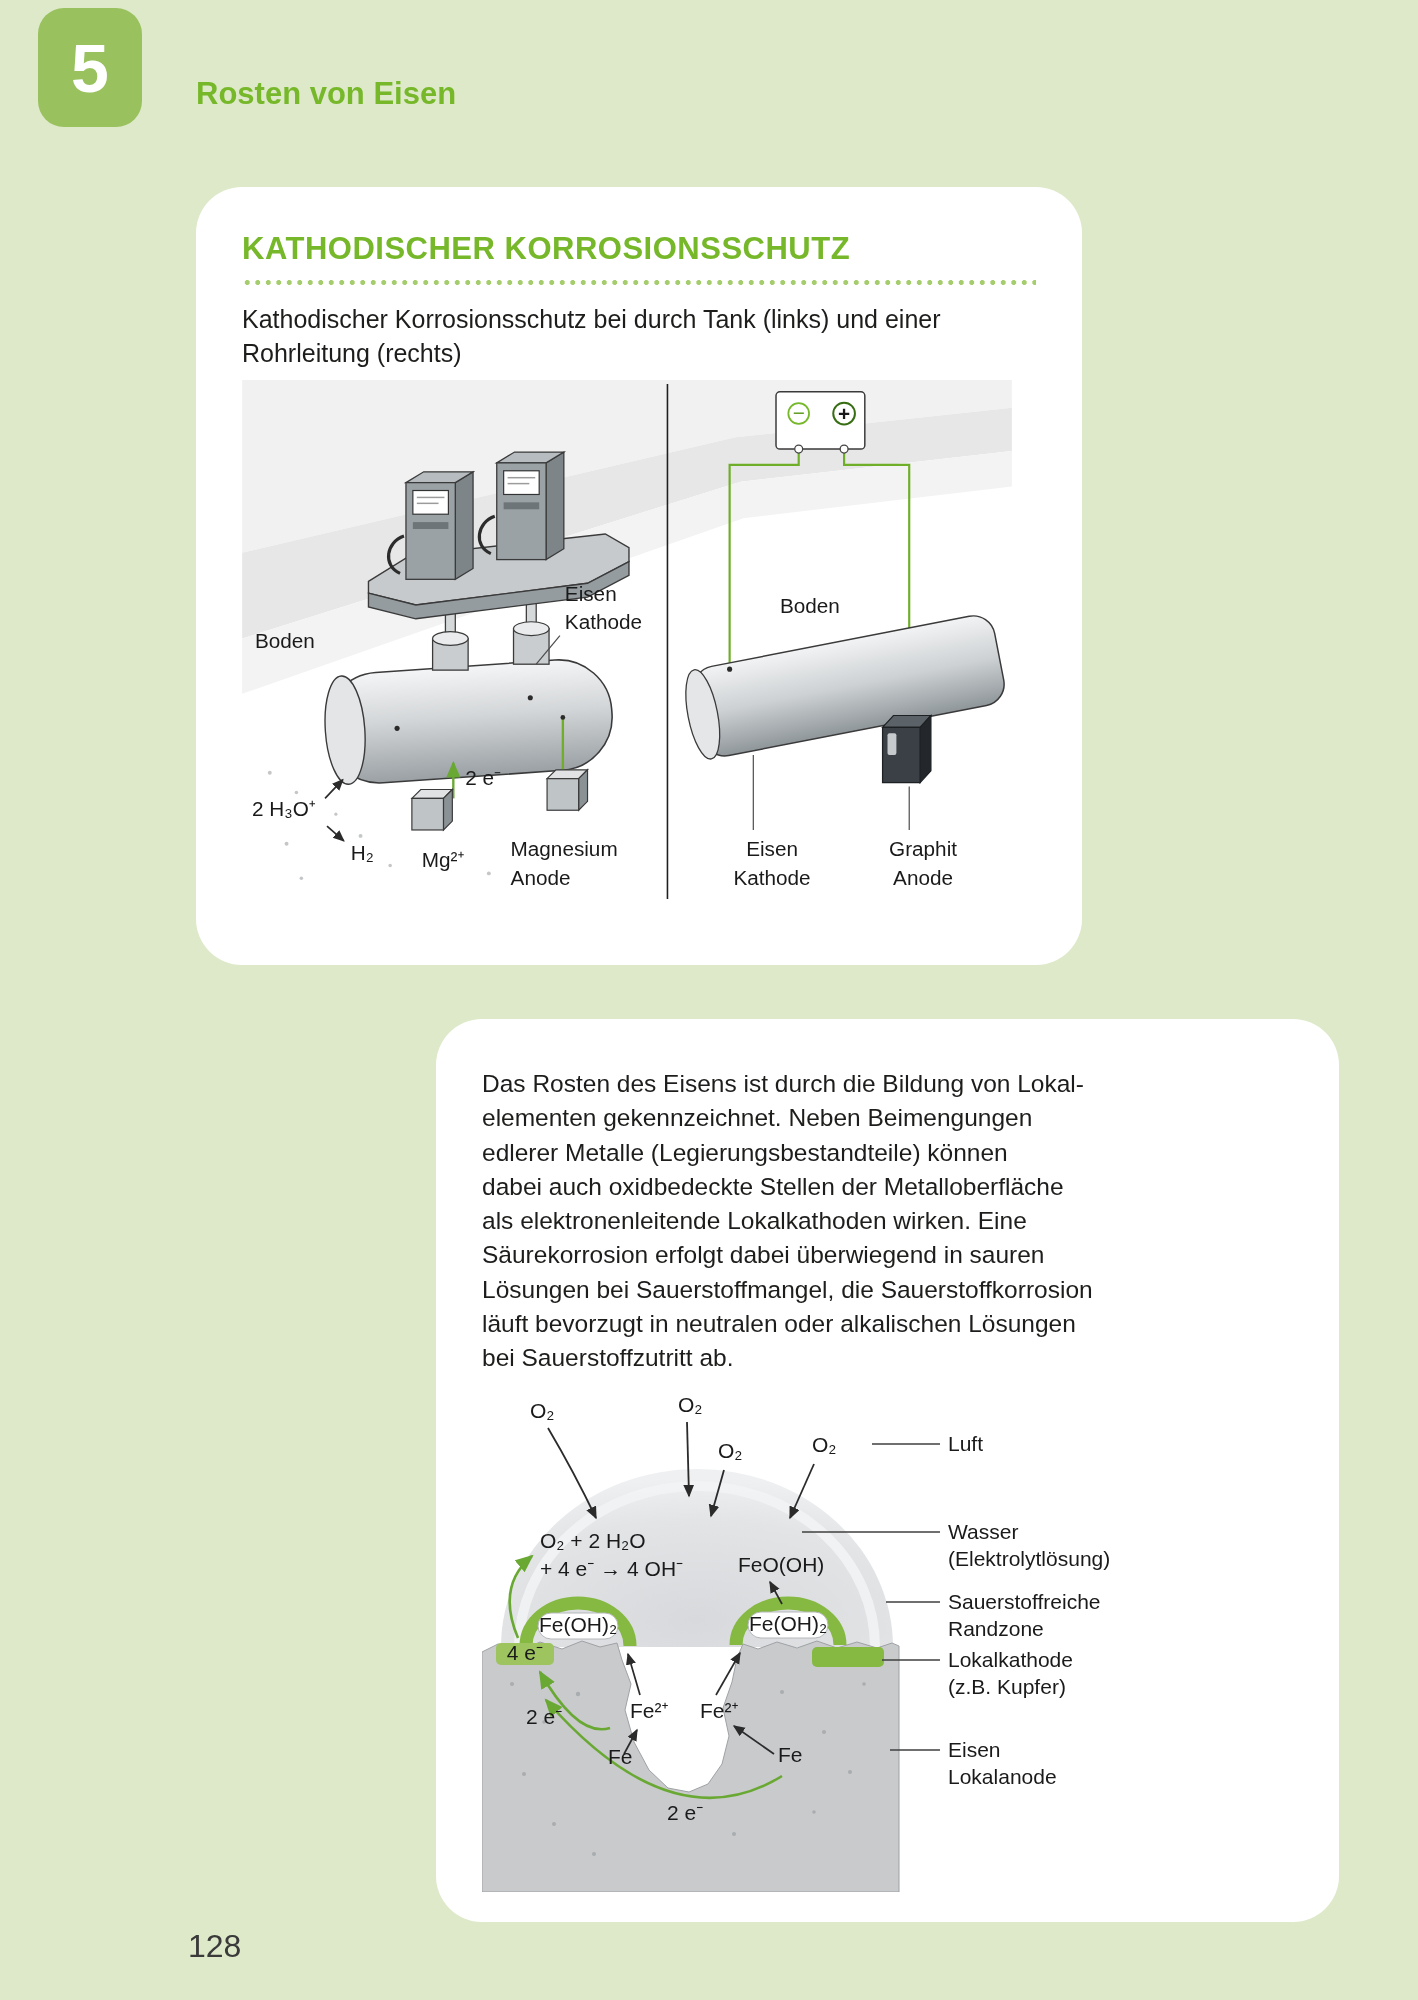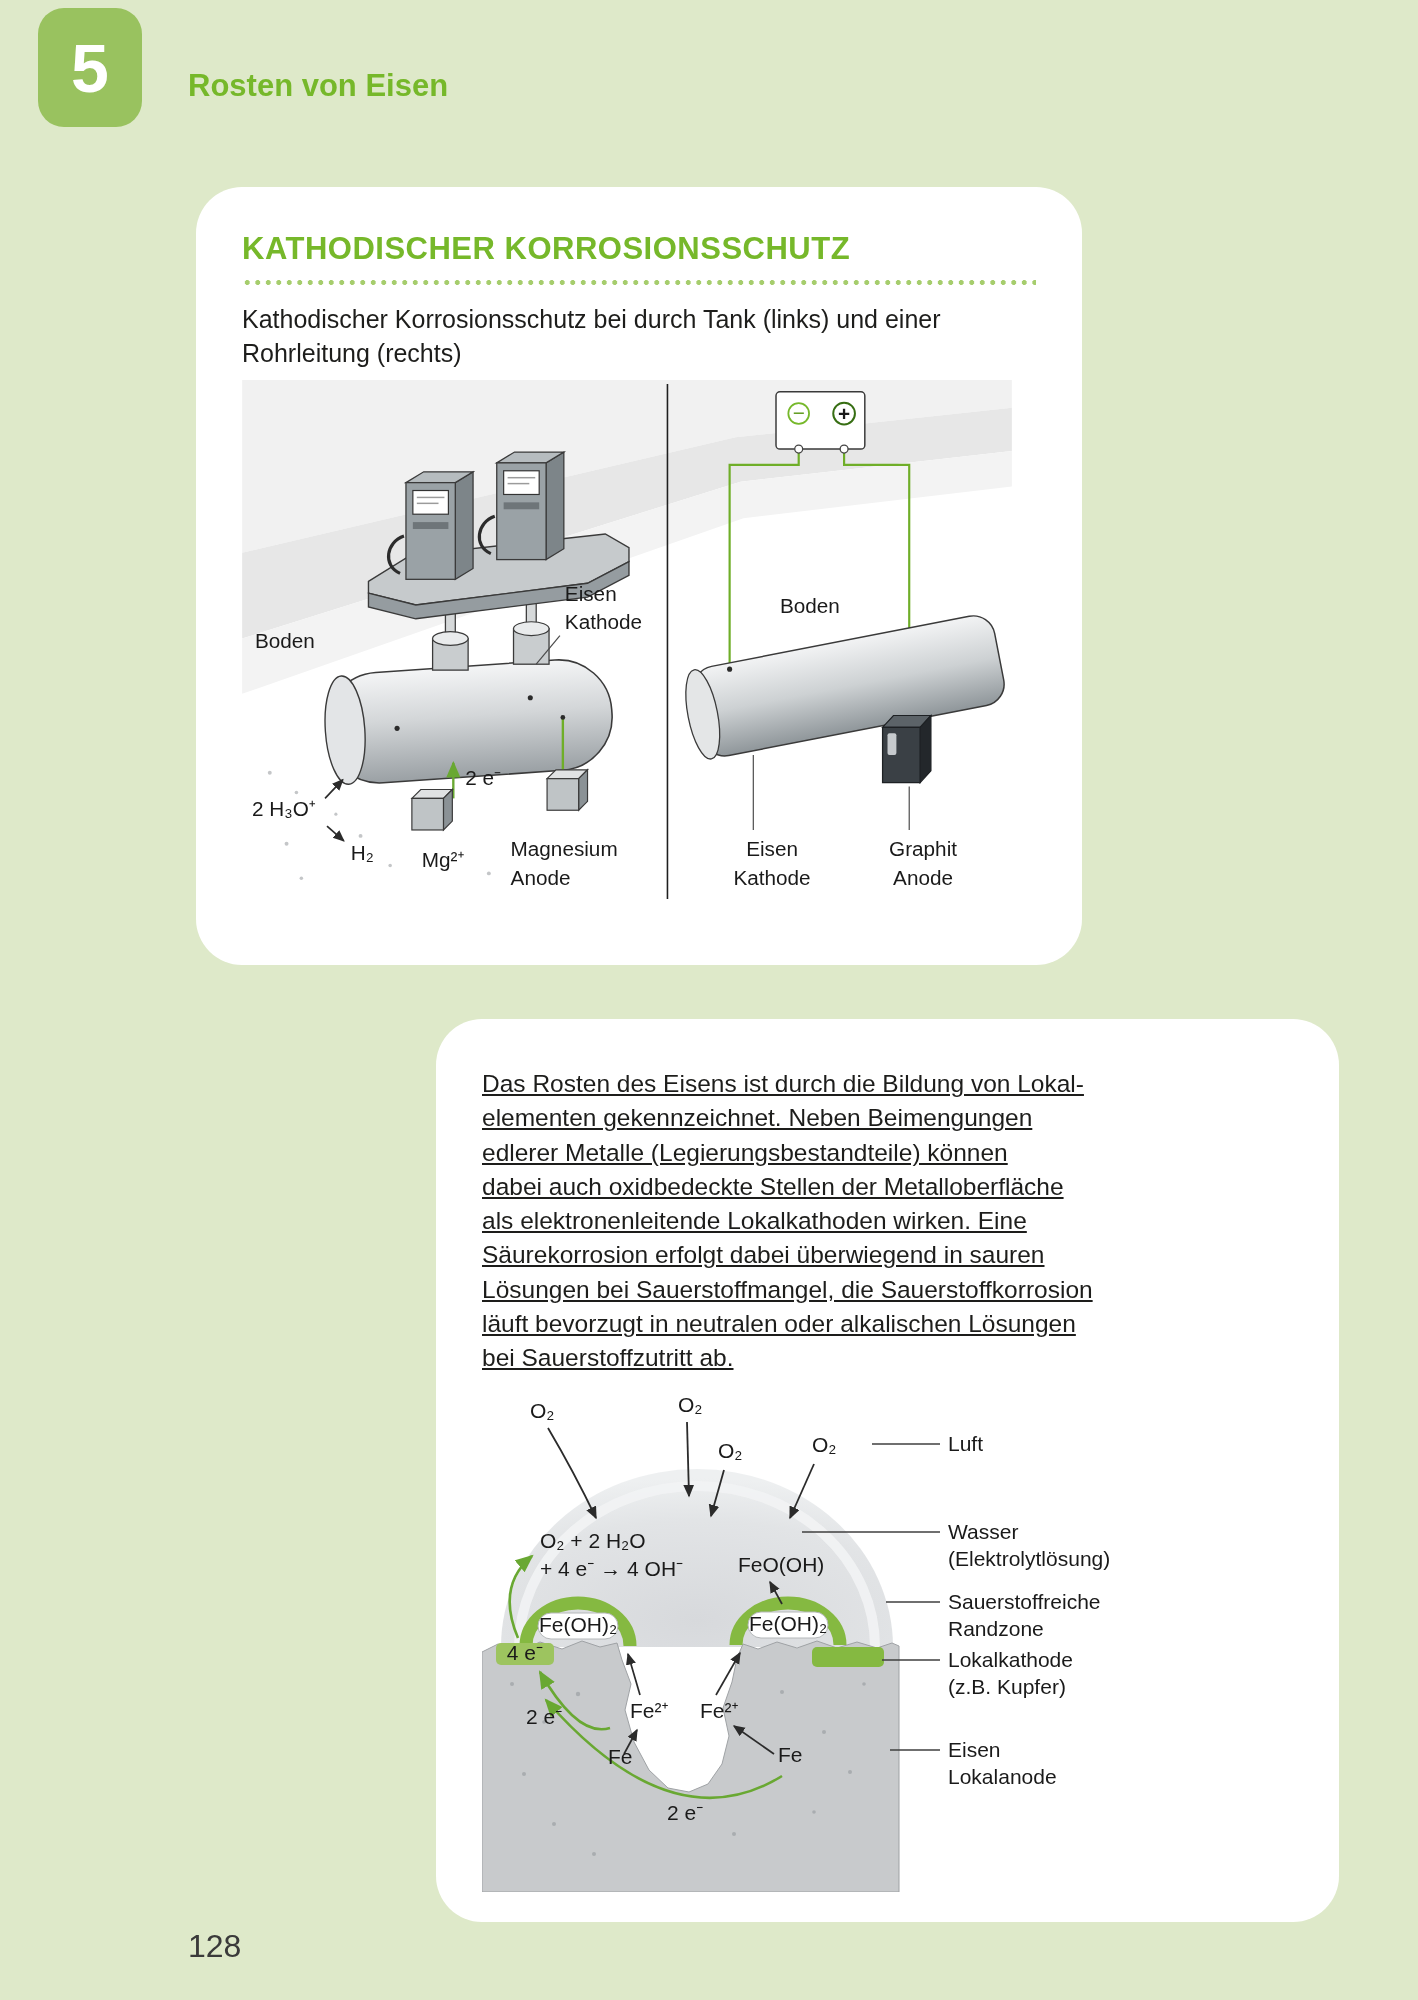--- a/index.html
+++ b/index.html
@@ -14,21 +14,21 @@
     position:absolute;left:38px;top:8px;
     width:104px;height:119px;
     background:var(--badge-green,#99c25f);
     border-radius:26px;
     display:flex;align-items:center;justify-content:center;
   }
   .chapter-badge span{
     color:#ffffff;font-size:68px;font-weight:bold;line-height:1;
   }
   .chapter-title{
-    position:absolute;left:188px;top:68px;margin:0;
+    position:absolute;left:188px;top:68px;margin:8px;
     font-size:31px;font-weight:bold;
     color:var(--accent-green,#76b82a);
   }
   .card{
     position:absolute;background:#ffffff;border-radius:46px;box-sizing:border-box;
   }
   .card1{left:196px;top:187px;width:886px;height:778px;padding:44px 46px;}
   .card2{left:436px;top:1019px;width:903px;height:903px;padding:48px 46px;}
   .card-title{
     margin:0;font-size:31px;font-weight:bold;letter-spacing:.5px;
@@ -39,21 +39,20 @@
     background-image:radial-gradient(circle, #a6cd6d 2.2px, transparent 2.7px);
     background-size:10.5px 7px;background-repeat:repeat-x;background-position:0 50%;
   }
   .caption{
     margin:16px 0 0 0;font-size:25px;line-height:1.36;color:#1d1d1b;
     white-space:pre-line;
   }
   .body-text{
     margin:0;font-size:24.5px;line-height:1.4;color:#1d1d1b;
     white-space:pre-line;
-    text-decoration:underline;
   }
   .diagram1{display:block;margin-top:10px;}
   .diagram2{display:block;margin-top:16px;}
   svg text{font-family:"Liberation Sans", sans-serif;fill:#1a1a1a;font-size:21px;}
   svg text.tm{text-anchor:middle;}
   svg text.green{fill:#5f9a1d;}
   .page-number{
     position:absolute;left:188px;top:1928px;
     font-size:32px;color:#3a3a3a;
   }

